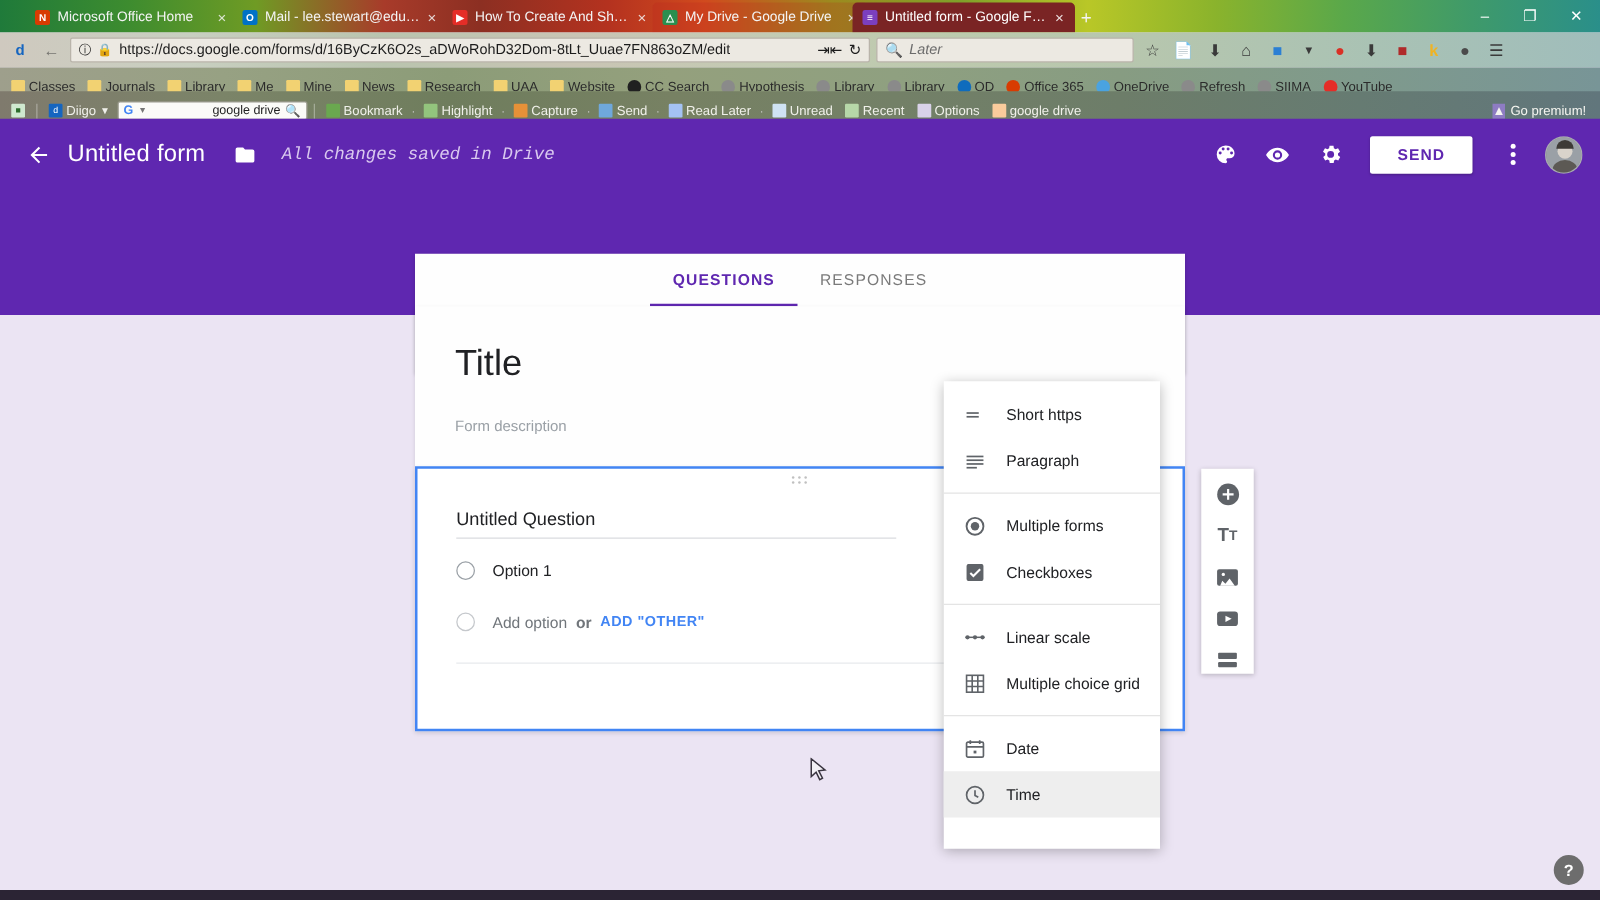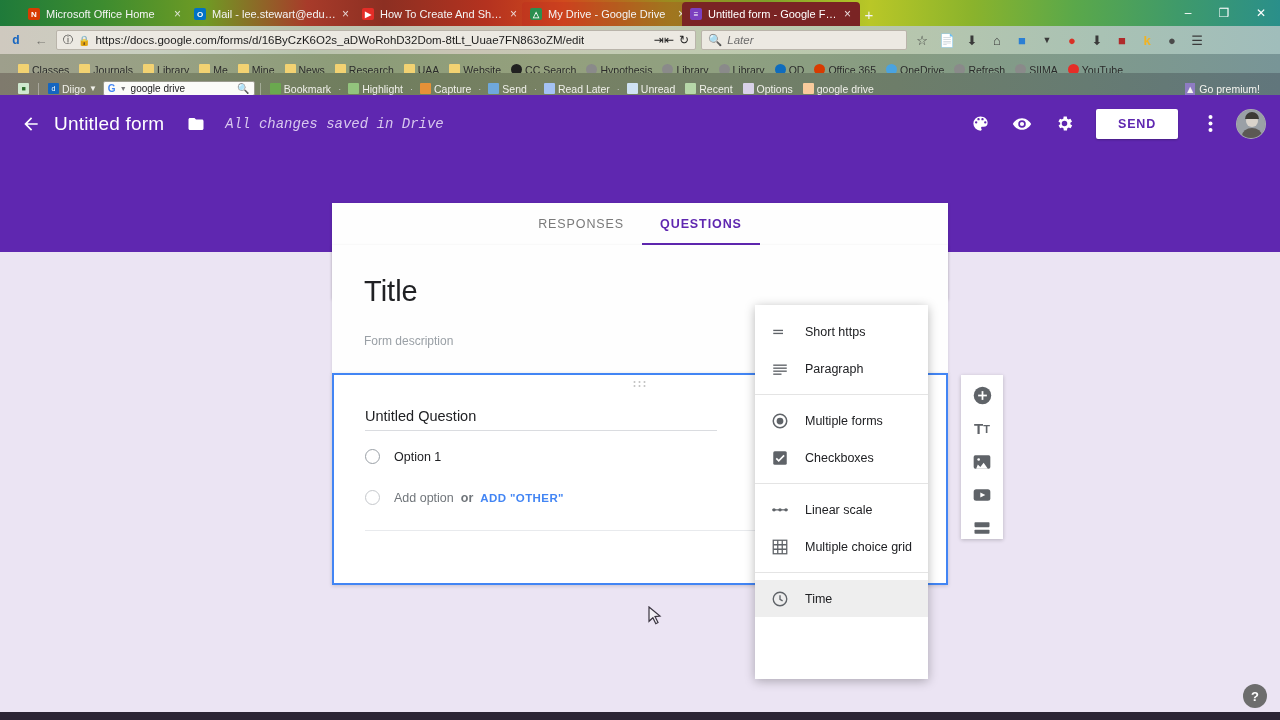--- a/index.html
+++ b/index.html
@@ -64,22 +64,22 @@
   .omnibox .url { white-space: nowrap; overflow: hidden; text-overflow: ellipsis; }
   .searchbox {
     width: 206px; height: 20px; background: #ece9e2;
     border: 1px solid #b9b4aa; border-radius: 2px;
     display: flex; align-items: center; gap: 5px; padding: 0 6px;
     font-size: 11.5px; color: #6b6b6b; font-style: italic; flex: 0 0 206px;
   }
 
   .chrome-bm1, .chrome-bm2 {
     position: absolute; left: 0; width: 1280px; height: 31px;
-    display: flex; align-items: center; gap: 2px; padding: 0 14px;
-    font-size: 10.5px; color: #2b2b2b; white-space: nowrap; overflow: hidden;
+    display: flex; align-items: center; gap: 2px; padding: 0 5px;
+    font-size: 10.5px; color: #2b2b2b; white-space: nowrap; overflow: hidden; text-align: right;
   }
   .chrome-bm1 { top: 54px;
     background: linear-gradient(90deg,#9e9f8c 0%,#97a183 14%,#8c9c78 28%,
       #94a07d 42%,#8fa080 56%,#879c82 70%,#7f9a8c 85%,#789597 100%); }
   .chrome-bm2 { top: 73px;
     background: linear-gradient(90deg,#7f7a6d 0%,#7b8468 14%,#6f7d5d 28%,
       #778163 42%,#738067 56%,#6d7d69 70%,#667b72 85%,#61767c 100%);
     color: #f0f0ea; }
   .bm { display: inline-flex; align-items: center; gap: 3px; padding: 0 4px; flex: 0 0 auto; }
   .bm .bi { width: 11px; height: 11px; flex: 0 0 11px; border-radius: 1px;
@@ -479,22 +479,22 @@
           <circle cx="15" cy="11" r="6" fill="#d9d3cb"></circle>
           <ellipse cx="15" cy="26" rx="10" ry="8" fill="#5c5954"></ellipse>
           <path d="M8 9 a7 7 0 0114 0 z" fill="#3d3a36"></path>
         </svg>
       </div>
     </div>
   </div>
 
   <div class="form-card">
     <div class="tabs">
+      <div class="tab-item sel">QUESTIONS</div>
       <div class="tab-item">RESPONSES</div>
-      <div class="tab-item sel">QUESTIONS</div>
     </div>
   </div>
 
   <div class="title-card">
     <div class="form-title">Title</div>
     <div class="form-desc">Form description</div>
   </div>
 
   <div class="q-card">
     <div class="drag-dots">
@@ -615,20 +615,30 @@
       <div class="menu-item">
         <span class="menu-ico">
           <svg width="18" height="18" viewBox="0 0 24 24" fill="none" stroke="#5f6368" stroke-width="1.7">
             <rect x="3" y="3" width="18" height="18"></rect>
             <path d="M3 9h18M3 15h18M9 3v18M15 3v18"></path>
           </svg>
         </span>
         <span>Multiple choice grid</span>
       </div>
       <div class="menu-sep"></div>
+      <div class="menu-item">
+        <span class="menu-ico">
+          <svg width="18" height="18" viewBox="0 0 24 24" fill="none" stroke="#5f6368" stroke-width="1.8">
+            <rect x="3" y="5" width="18" height="16" rx="1.5"></rect>
+            <path d="M3 10h18M7 3v4M17 3v4"></path>
+            <rect x="10.5" y="14" width="3" height="3" fill="#5f6368" stroke="none"></rect>
+          </svg>
+        </span>
+        <span>Date</span>
+      </div>
       <div class="menu-item hovered">
         <span class="menu-ico">
           <svg width="18" height="18" viewBox="0 0 24 24" fill="none" stroke="#5f6368" stroke-width="1.8">
             <circle cx="12" cy="12" r="9"></circle>
             <path d="M12 7v5.5l3.5 2"></path>
           </svg>
         </span>
         <span>Time</span>
       </div>
     </div>

